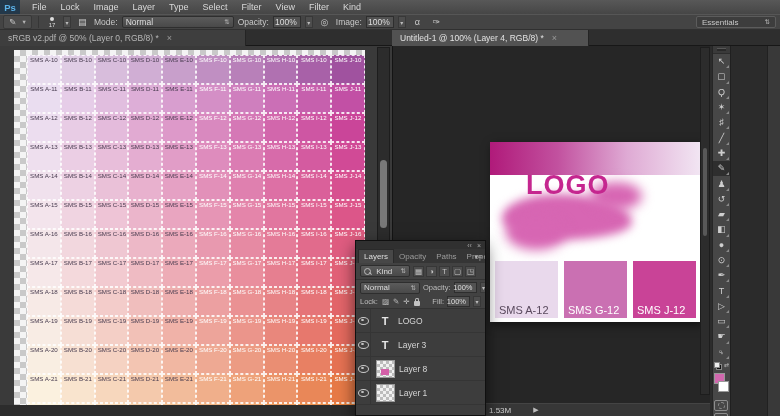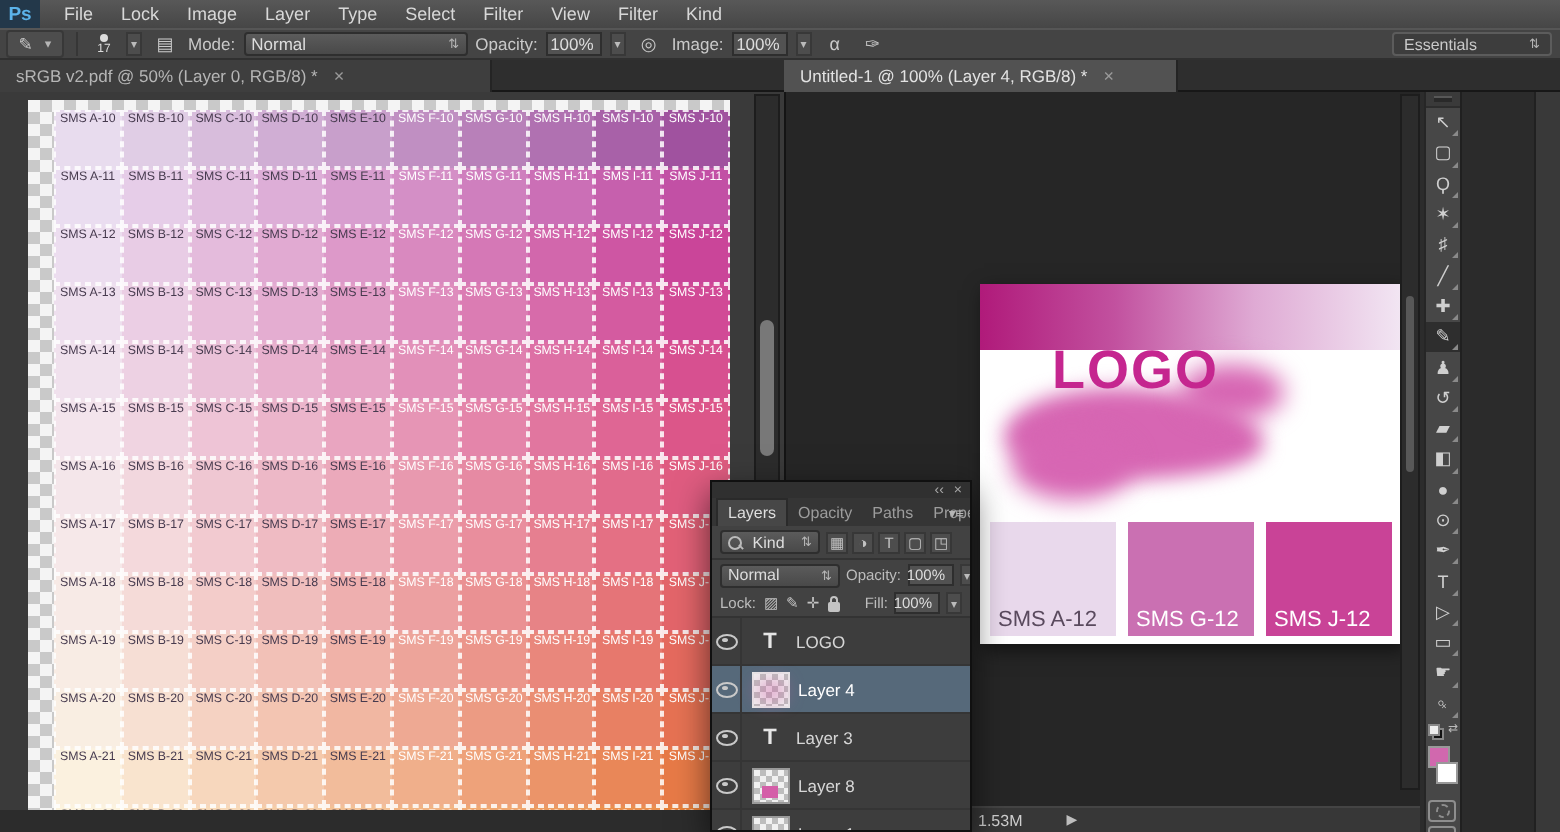--- a/index.html
+++ b/index.html
@@ -737,29 +737,20 @@
       <div class="mini-drop p-drop">▾</div>
     </div>
     <div class="layer-list">
         <div class="layer-row">
           <div class="eye-cell">
             <div class="eye"></div>
           </div>
           <div class="t-thumb">T</div>
           <div class="layer-name">LOGO</div>
         </div>
-        <div class="layer-row sel">
-          <div class="eye-cell">
-            <div class="eye"></div>
-          </div>
-          <div class="img-thumb checker-sm">
-            <div class="pink blob" style="background: rgb(212, 95, 168);"></div>
-          </div>
-          <div class="layer-name">Layer 4</div>
-        </div>
         <div class="layer-row">
           <div class="eye-cell">
             <div class="eye"></div>
           </div>
           <div class="t-thumb">T</div>
           <div class="layer-name">Layer 3</div>
         </div>
         <div class="layer-row">
           <div class="eye-cell">
             <div class="eye"></div>

